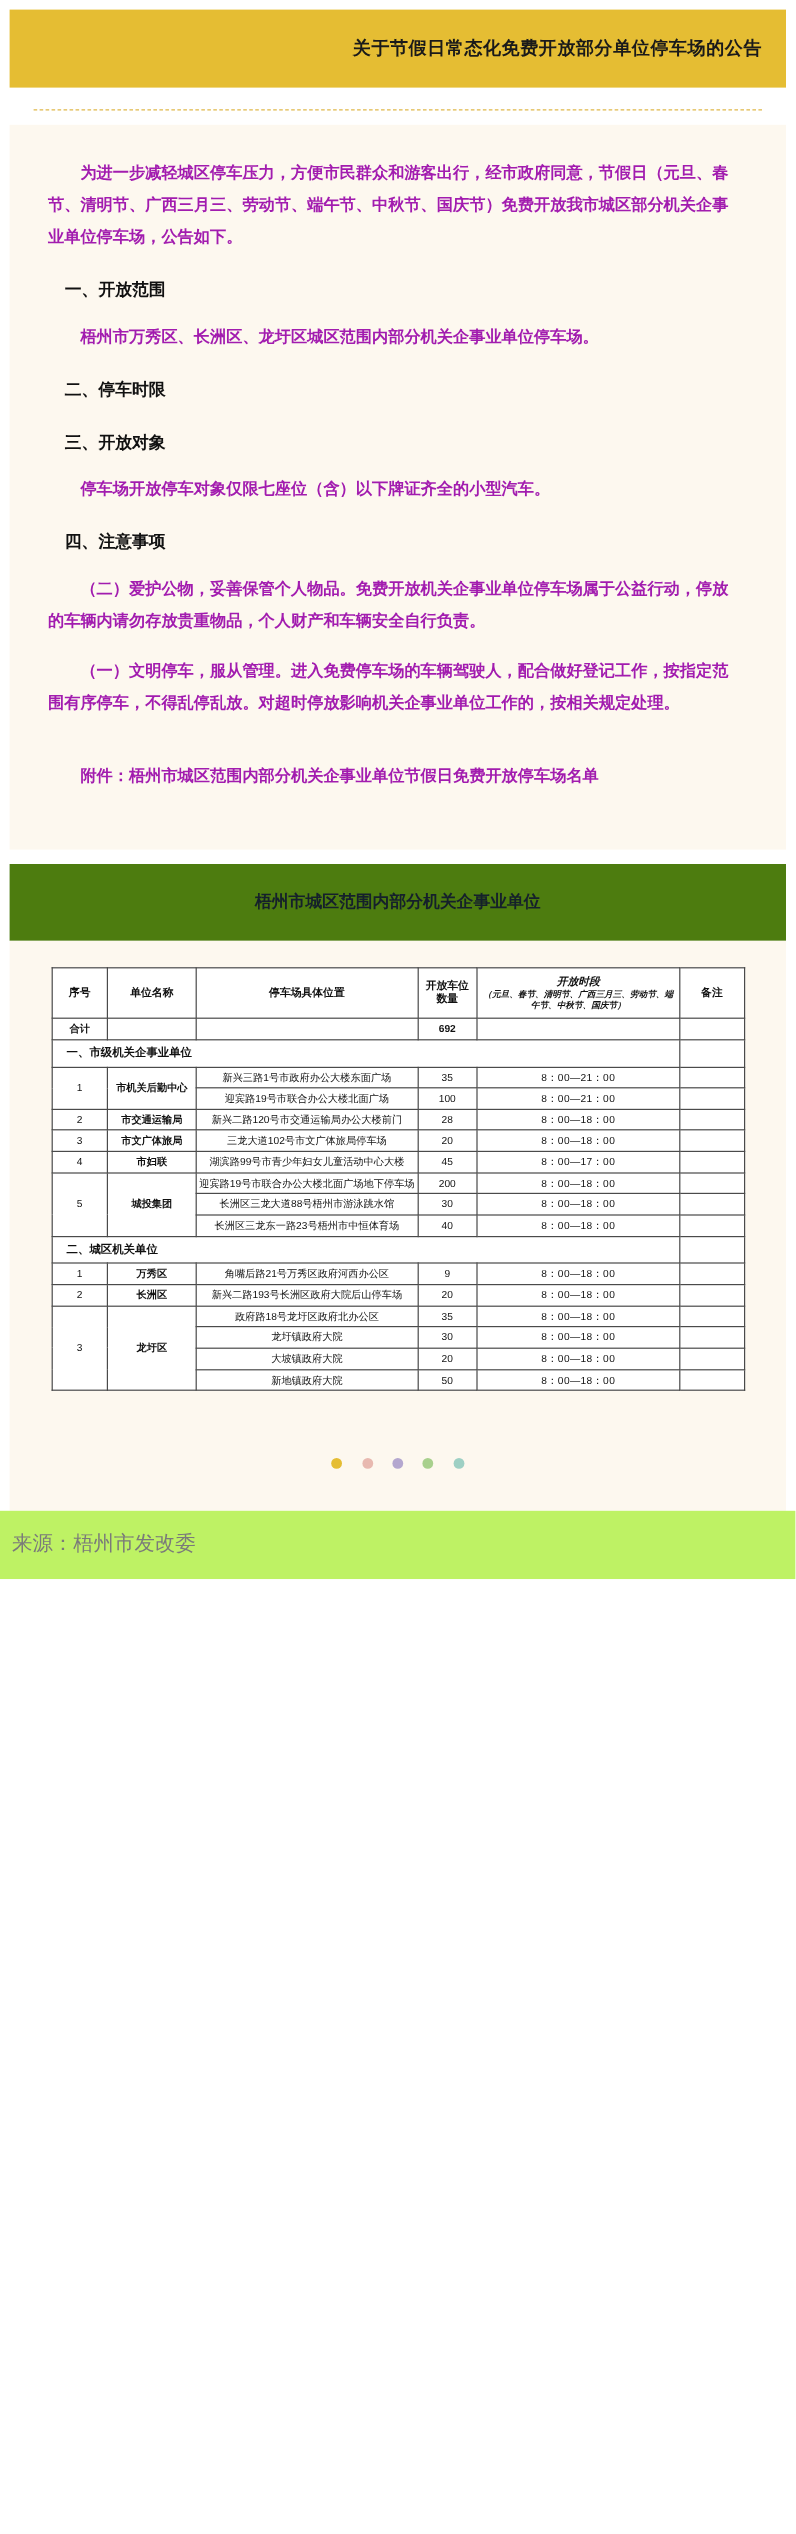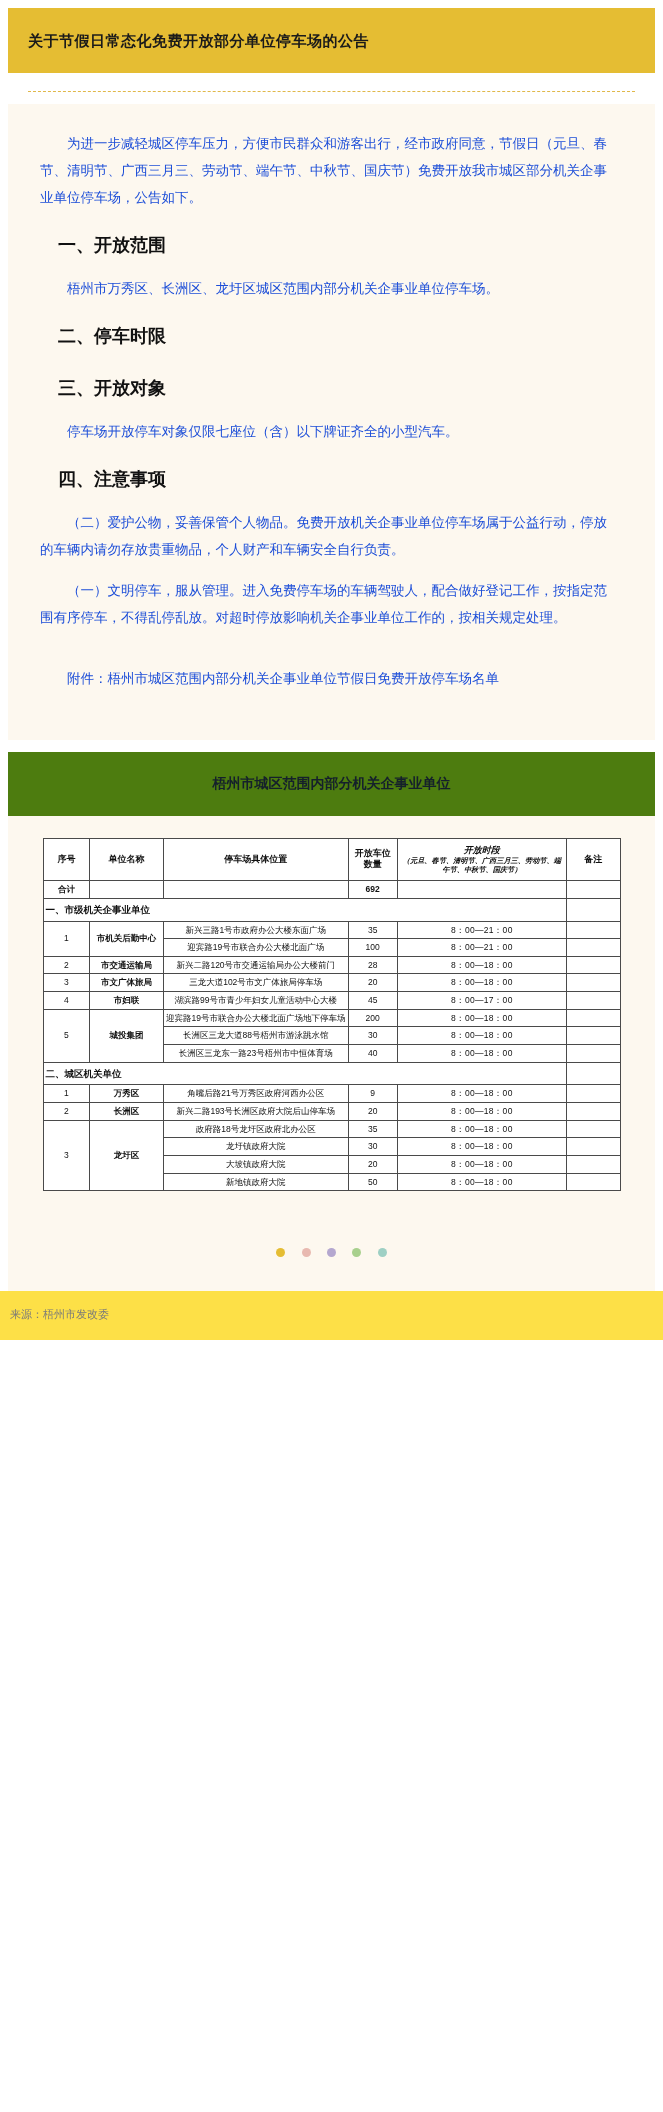--- a/index.html
+++ b/index.html
@@ -10,21 +10,21 @@
     font-family: "Liberation Sans", "DejaVu Sans", sans-serif;
     color: #222;
   }
   .page { width: 663px; position: relative; background:#fff; }
 
   
   .title-banner {
     background: #e5bd33;
     margin: 8px 8px 0 8px;
     padding: 22px 20px;
-    text-align: left;
+    text-align: right;
   }
   .title-banner .t {
     font-size: 15px;
     font-weight: bold;
     color: #1a1a1a;
     letter-spacing: 0.5px;
     line-height: 1.4;
   }
 
   .dashed-sep {
@@ -36,27 +36,28 @@
   
   .article {
     background: #fdf8ef;
     margin: 12px 8px 0 8px;
     padding: 26px 32px 34px 32px;
   }
   .article p {
     margin: 0 16px 14px 0;
     font-size: 13.5px;
     line-height: 2.0;
-    color: #1d4ed8;
+    color: #a21caf;
     text-align: justify;
+    font-weight: bold;
   }
   .article p.indent { text-indent: 2em; }
   .article h3 {
     margin: 16px 0 12px 0;
-    font-size: 18px;
+    font-size: 14px;
     font-weight: bold;
     color: #111;
     text-indent: 1em;
     line-height: 2.0;
   }
   .article p.attach {
     margin-top: 34px;
     text-indent: 2em;
   }
   .sig {
@@ -118,21 +119,21 @@
   }
   th.c-hours .hl1 { display:block; }
   th.c-hours .hl2 { display:block; font-size:7.2px; }
   th.c-slots { font-size: 8.5px; letter-spacing: 0px; }
   td.total-label { font-weight: bold; font-size: 10px; }
   td.total-val { font-size: 11px; font-weight: bold; }
   tr.section td {
     text-align: left;
     font-weight: bold;
     font-size: 9.5px;
-    padding: 5px 2px;
+    padding: 5px 12px;
   }
   td.unit { font-weight: bold; font-size: 9px; line-height:1.3; }
   td.loc  { font-size: 9px; line-height:1.3; }
   td.num  { font-size: 9.5px; }
   td.time { font-size: 9px; letter-spacing: 0.3px; }
   td.idx  { font-size: 9px; }
 
   
   .dots {
     background: #fdf8ef;
@@ -142,23 +143,23 @@
   }
   .dots span {
     display:inline-block; width:9px; height:9px; border-radius:50%;
     margin: 0 6px;
   }
   .d1{background:#e5bd33;} .d2{background:#e8b9b0;} .d3{background:#b4a7cf;}
   .d4{background:#a8d08d;} .d5{background:#9ed0c4;}
 
   .source {
     padding: 16px 16px 18px 10px;
-    font-size: 11px;
+    font-size: 17px;
     color: #7a7a7a;
-    background:#fde047;
+    background:#bef264;
   }
 </style>
 </head>
 <body>
 
 <div class="page">
 
   <div class="title-banner">
     <div class="t">关于节假日常态化免费开放部分单位停车场的公告</div>
   </div>

